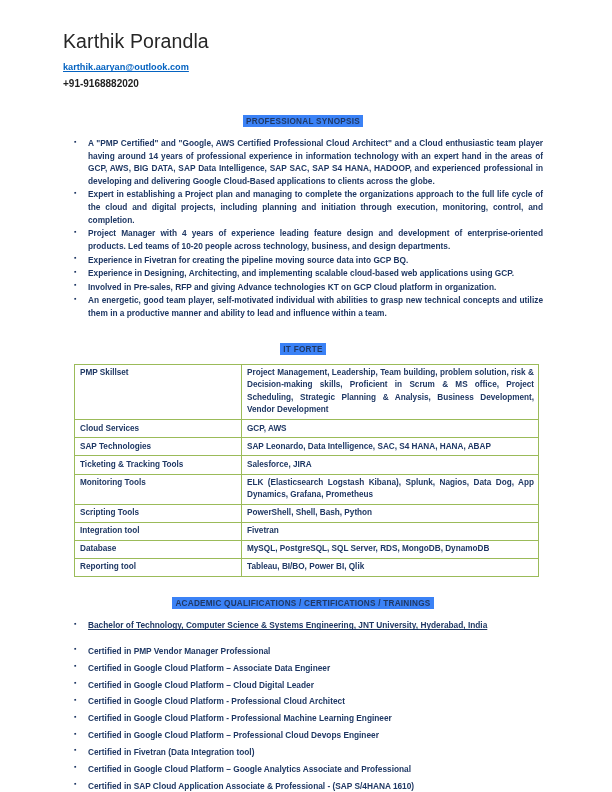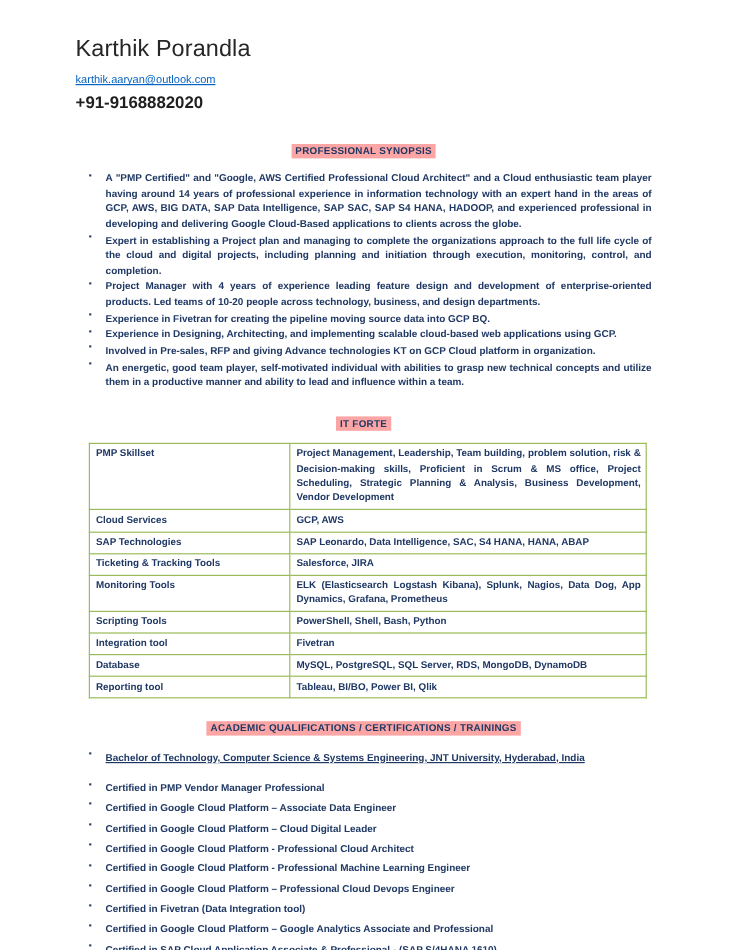--- a/index.html
+++ b/index.html
@@ -38,37 +38,38 @@
     line-height: 1.15;
     margin: 0 0 4px 0;
   }
   .email {
     display: inline-block;
     font-size: 9.2px;
     color: #0563c1;
     text-decoration: underline;
     line-height: 1.35;
     margin-bottom: 1px;
+    font-weight: bold;
   }
   .phone {
-    font-size: 14px;
+    font-size: 10px;
     font-weight: bold;
     color: #1f1f1f;
     line-height: 1.4;
     margin-top: 2px;
   }
 
   
   .section-head {
     text-align: center;
     margin: 18px 0 9px 0;
     line-height: 1.2;
   }
   .section-head span {
-    background: #fca5a5;
+    background: #3b82f6;
     color: #1f3864;
     font-size: 8.2px;
     font-weight: bold;
     letter-spacing: 0.25px;
     padding: 1.5px 3px 1.5px 3px;
   }
   .section-head.forte {
     margin-top: 17px;
     margin-bottom: 8px;
   }

